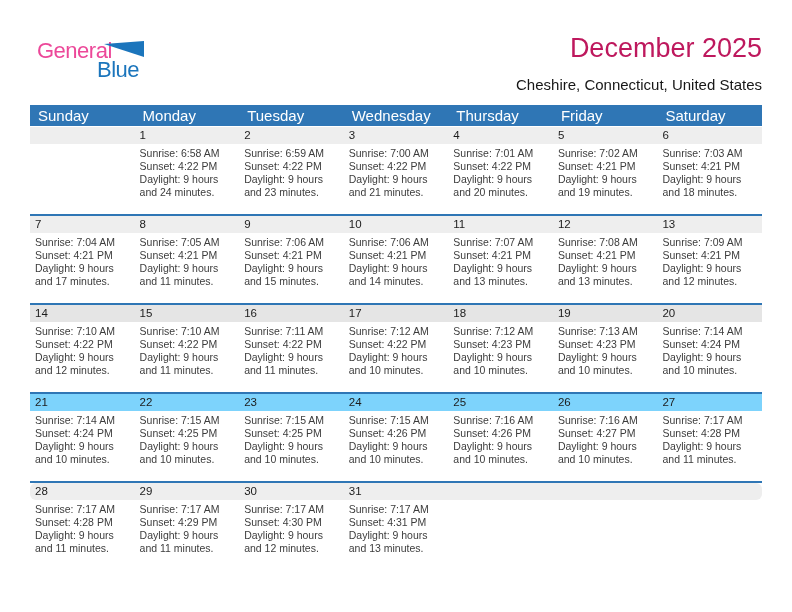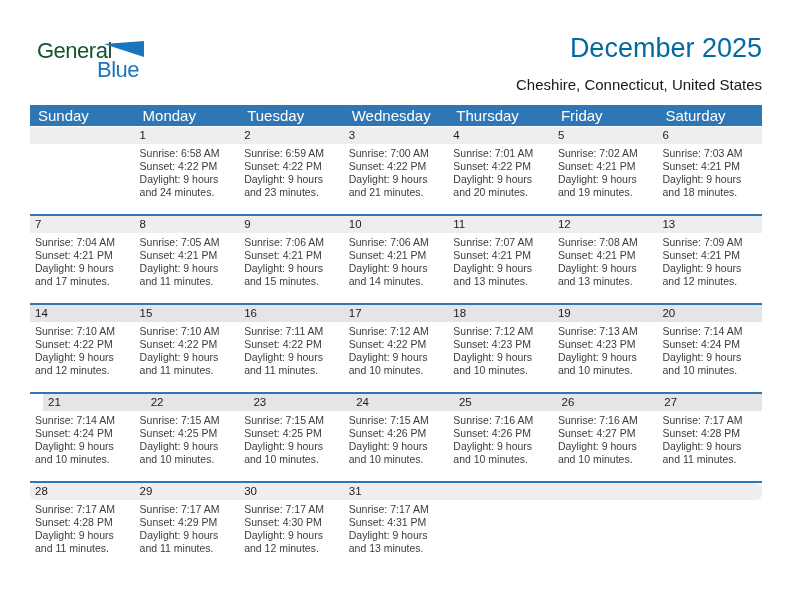--- a/index.html
+++ b/index.html
@@ -8,32 +8,32 @@
     width: 792px; height: 612px;
     font-family: "Liberation Sans", sans-serif;
     -webkit-font-smoothing: antialiased;
   }
   .page { position: relative; width: 792px; height: 612px; background: #fff; overflow: hidden; }
 
   
   .logo { position: absolute; left: 37px; top: 38px; width: 120px; height: 46px; }
   .logo-general {
     position: absolute; left: 0; top: 0;
-    font-size: 22px; letter-spacing: -0.5px; color: #14532d;
+    font-size: 22px; letter-spacing: -0.5px; color: #ec4899;
   }
   .logo-triangle { position: absolute; left: 67px; top: 3px; }
   .logo-blue {
     position: absolute; left: 60px; top: 19px;
     font-size: 22px; letter-spacing: -0.5px;
   }
 
   
   .title {
     position: absolute; top: 33px; right: 30px;
-    font-size: 27px; color: #0369a1; text-align: right; white-space: nowrap;
+    font-size: 27px; color: #be185d; text-align: right; white-space: nowrap;
   }
   .subtitle {
     position: absolute; top: 76px; right: 30px;
     font-size: 15px; color: #171717; text-align: center; white-space: nowrap;
   }
 
   
   .calendar { position: absolute; left: 30px; top: 105px; width: 732px; }
   .cal-header { display: flex; height: 21px; align-items: center; }
   .hcell {
@@ -239,21 +239,21 @@
             </div>
             <div class="ccell">
               <div>Sunrise: 7:14 AM</div>
               <div>Sunset: 4:24 PM</div>
               <div>Daylight: 9 hours</div>
               <div>and 10 minutes.</div>
             </div>
           </div>
         </div>
         <div class="week" style="border-top-color: rgb(47, 118, 181);">
-          <div class="num-band" style="background: #e5e5e5; margin-left: 13px;">
+          <div class="num-band" style="background: #7dd3fc;">
             <div class="ncell">21</div>
             <div class="ncell">22</div>
             <div class="ncell">23</div>
             <div class="ncell">24</div>
             <div class="ncell">25</div>
             <div class="ncell">26</div>
             <div class="ncell">27</div>
           </div>
           <div class="content-row">
             <div class="ccell">

